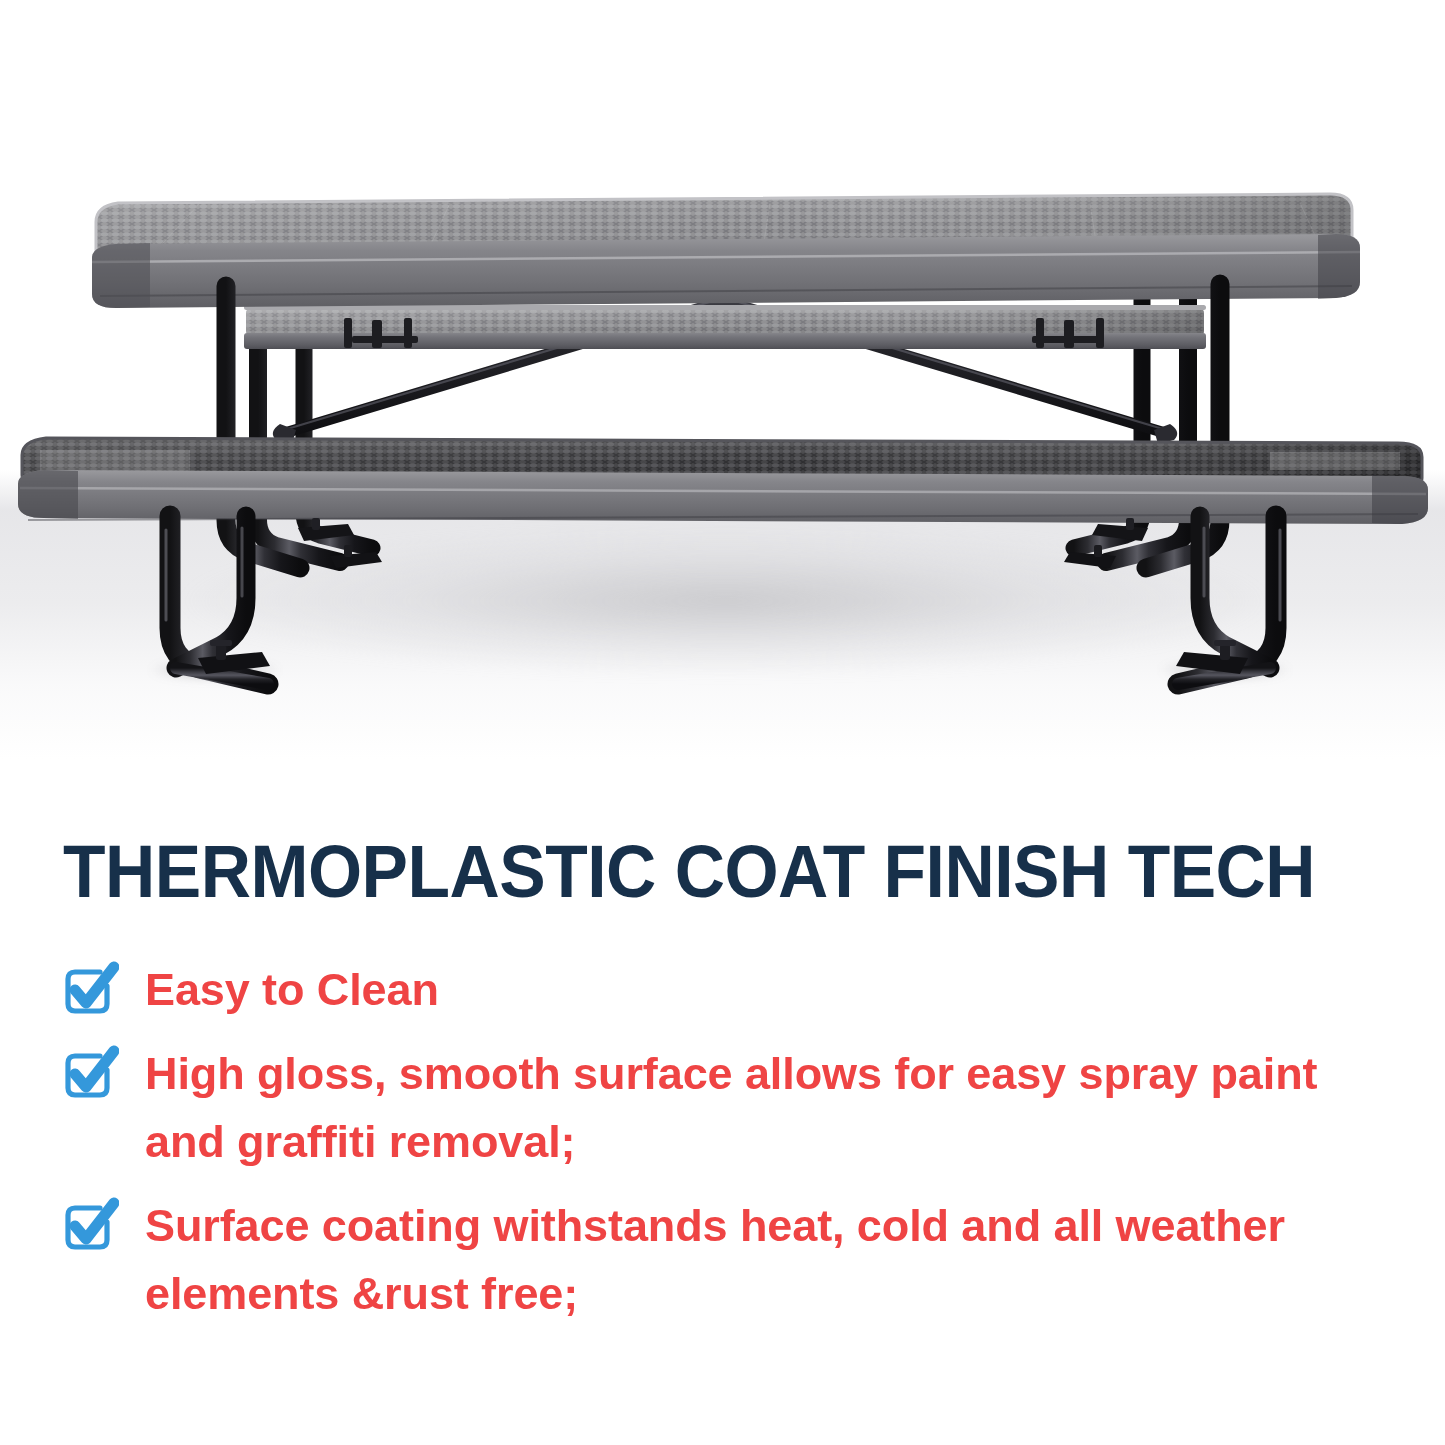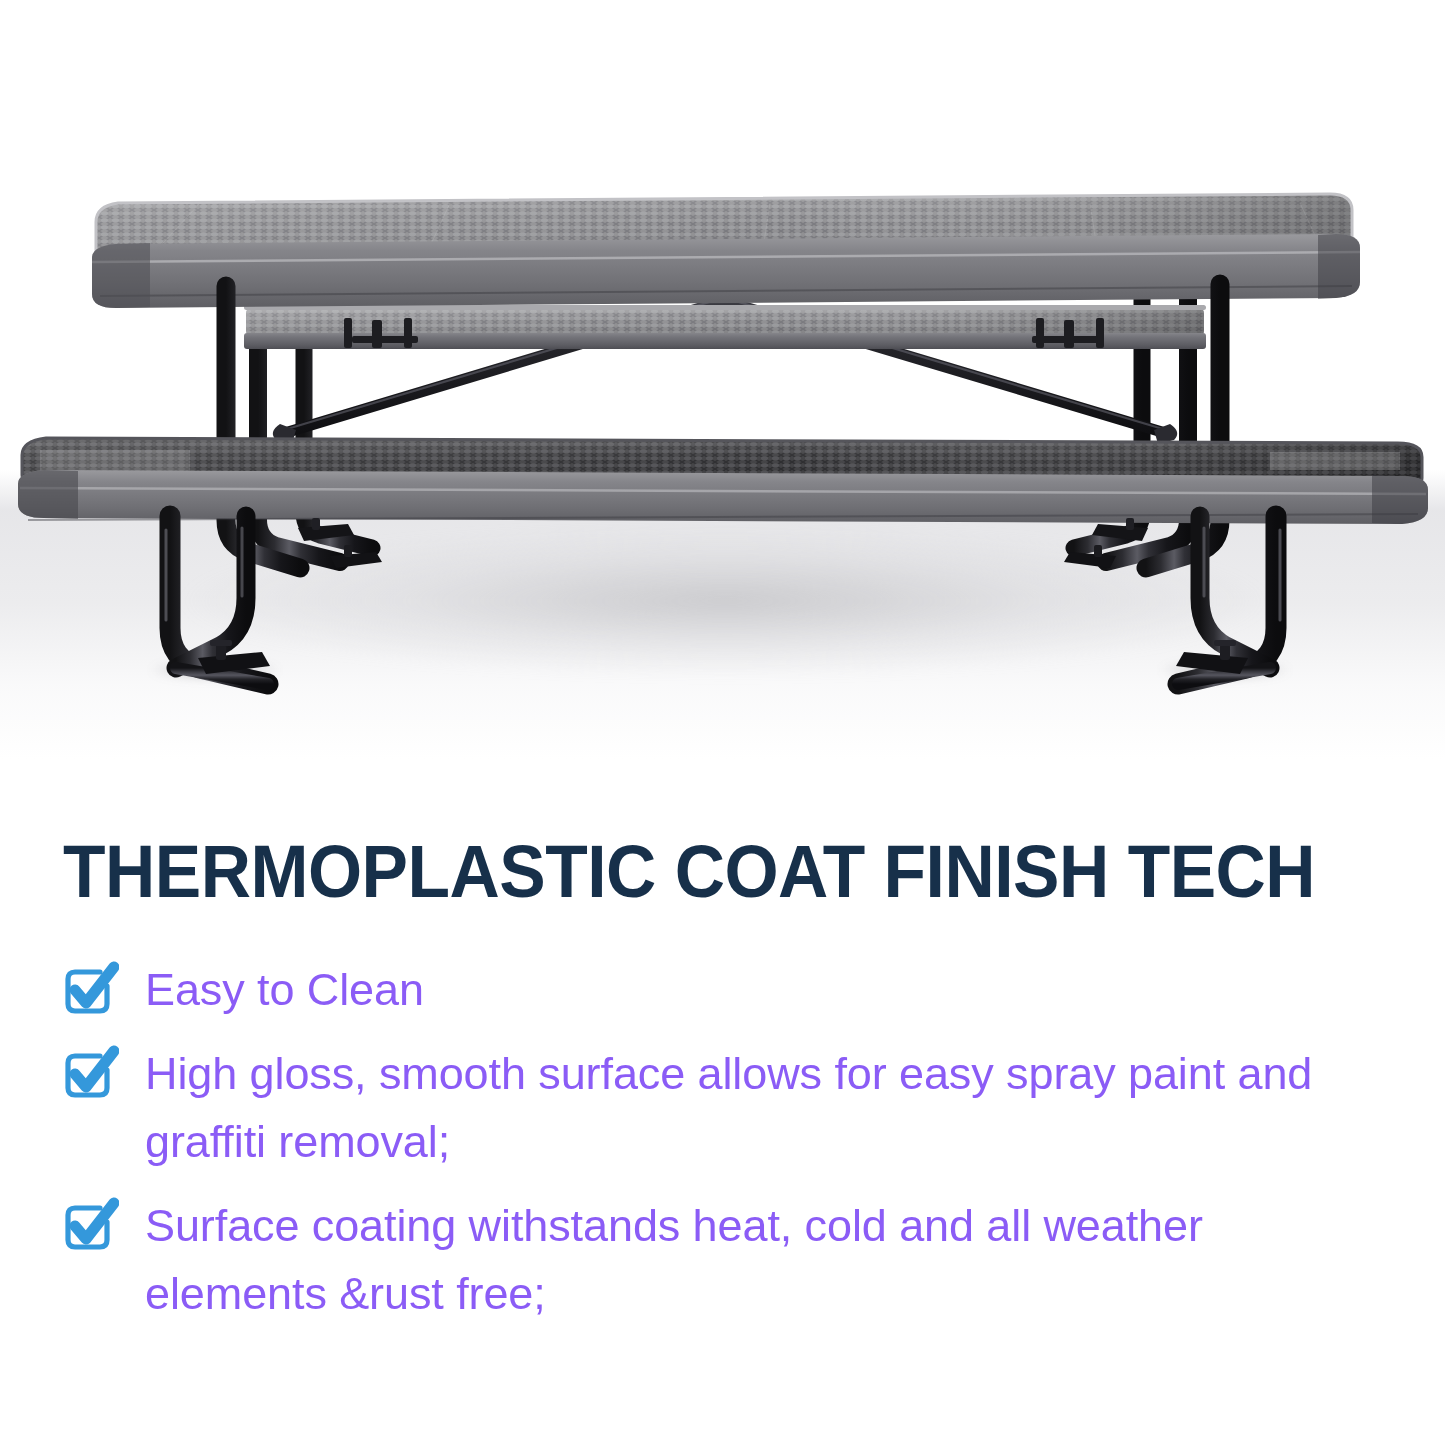--- a/index.html
+++ b/index.html
@@ -65,24 +65,24 @@
     display:flex; align-items:flex-start;
     margin-bottom:16px;
   }
   .check-icon{
     flex:0 0 auto;
     width:58px; height:58px;
     margin-right:26px;
     margin-top:4px;
   }
   .bullet-text{
-    color:#8b5cf6;
+    color:#ef4444;
     font-size:45px;
     line-height:68px;
-    font-weight:normal;
+    font-weight:bold;
     max-width:1185px;
     letter-spacing:-0.1px;
   }
 </style>
 </head>
 <body>
 
 <div id="product-figure">
 
   <div class="floor"></div>

